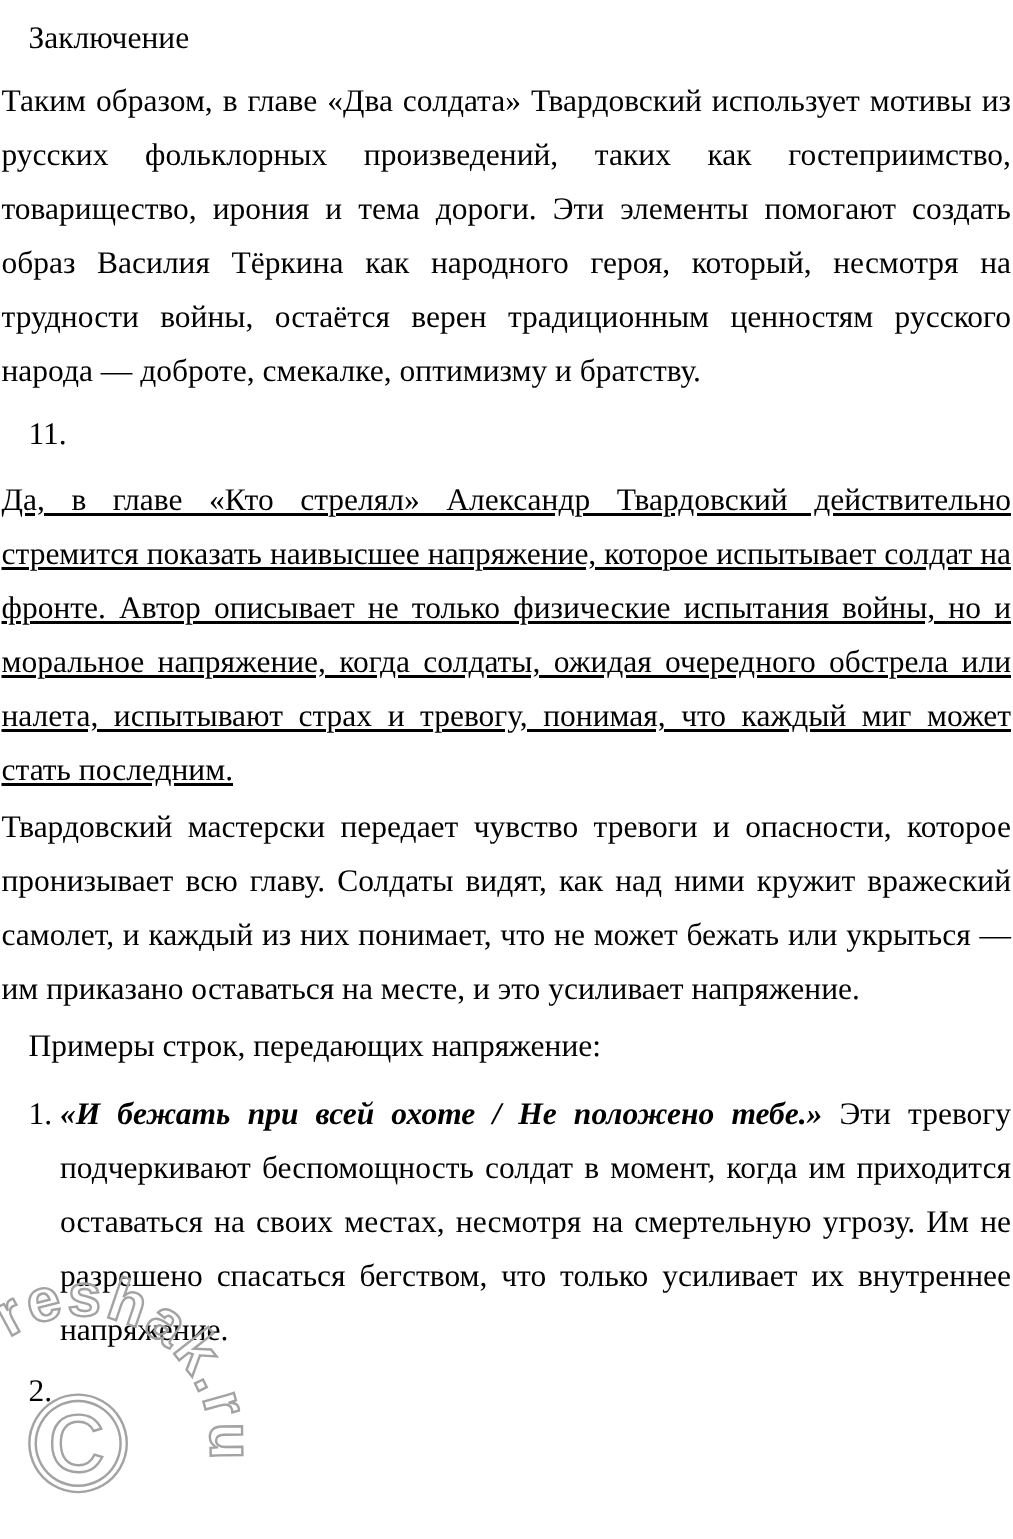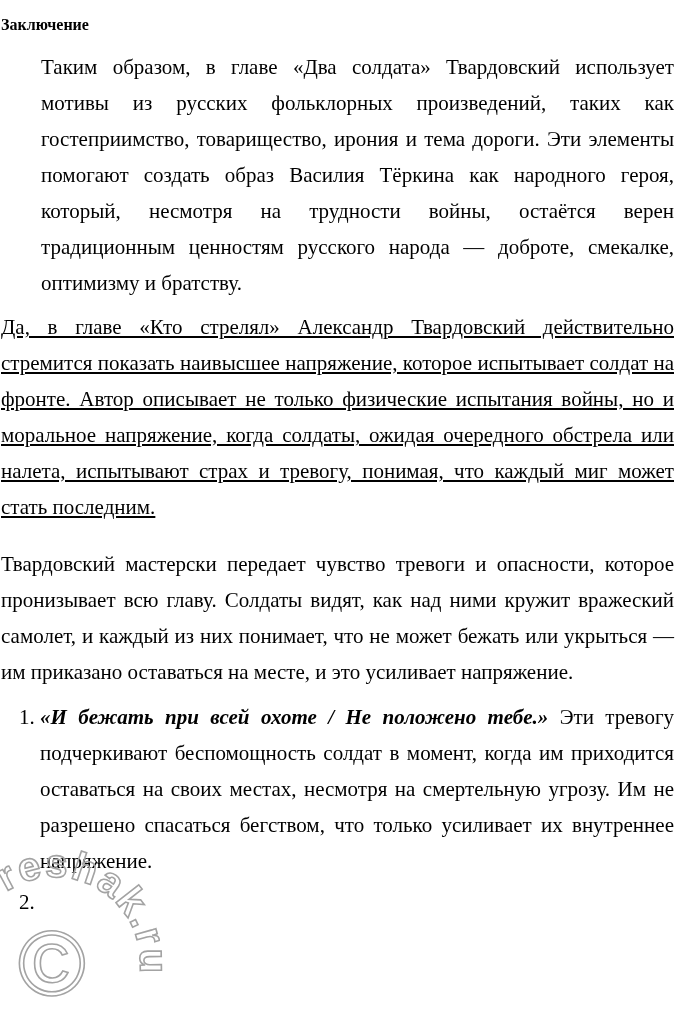--- a/index.html
+++ b/index.html
@@ -25,30 +25,31 @@
   }
   .just {
     text-align: justify;
     hyphens: none;
     margin: 0;
   }
   .continuation {
     margin-left: 50px;
   }
   .heading {
-    font-weight: bold;
+    font-weight: normal;
     margin: 0;
-    font-size: 16px;
+    font-size: 21px;
     line-height: 36px;
+    padding-left: 18px;
   }
   .h-conclusion { margin-top: 5px; }
-  .para-conclusion { margin-top: 6px; margin-left: 40px; }
+  .para-conclusion { margin-top: 6px; }
   .h-number { margin-top: 6px; }
   .para-a1 { margin-top: 8px; text-decoration: underline; }
-  .para-a2 { margin-top: 21px; }
+  .para-a2 { margin-top: 2px; }
   .h-examples { margin-top: 2px; }
   ol.examples {
     margin: 9px 0 0 0;
     padding-left: 39px;
   }
   ol.examples li {
     text-align: justify;
     hyphens: none;
   }
   ol.examples li + li {
@@ -71,25 +72,27 @@
 </head>
 <body>
 
 <div class="page">
 
 
   <p class="heading h-conclusion">Заключение</p>
 
   <p class="just para-conclusion">Таким образом, в главе «Два солдата» Твардовский использует мотивы из русских фольклорных произведений, таких как гостеприимство, товарищество, ирония и тема дороги. Эти элементы помогают создать образ Василия Тёркина как народного героя, который, несмотря на трудности войны, остаётся верен традиционным ценностям русского народа — доброте, смекалке, оптимизму и братству.</p>
 
+  <p class="heading h-number">11.</p>
 
   <p class="just para-a1">Да, в главе «Кто стрелял» Александр Твардовский действительно стремится показать наивысшее напряжение, которое испытывает солдат на фронте. Автор описывает не только физические испытания войны, но и моральное напряжение, когда солдаты, ожидая очередного обстрела или налета, испытывают страх и тревогу, понимая, что каждый миг может стать последним.</p>
 
   <p class="just para-a2">Твардовский мастерски передает чувство тревоги и опасности, которое пронизывает всю главу. Солдаты видят, как над ними кружит вражеский самолет, и каждый из них понимает, что не может бежать или укрыться — им приказано оставаться на месте, и это усиливает напряжение.</p>
 
+  <p class="heading h-examples">Примеры строк, передающих напряжение:</p>
 
   <ol class="examples">
     <li><span class="b">«И бежать при всей охоте / Не положено тебе.»</span><span> Эти тревогу подчеркивают беспомощность солдат в момент, когда им приходится оставаться на своих местах, несмотря на смертельную угрозу. Им не разрешено спасаться бегством, что только усиливает их внутреннее напряжение.</span></li>
     <li></li>
   </ol>
 
 </div>
 
 <svg class="watermark" width="185" height="176" viewBox="0 0 185 176">
   <defs>

